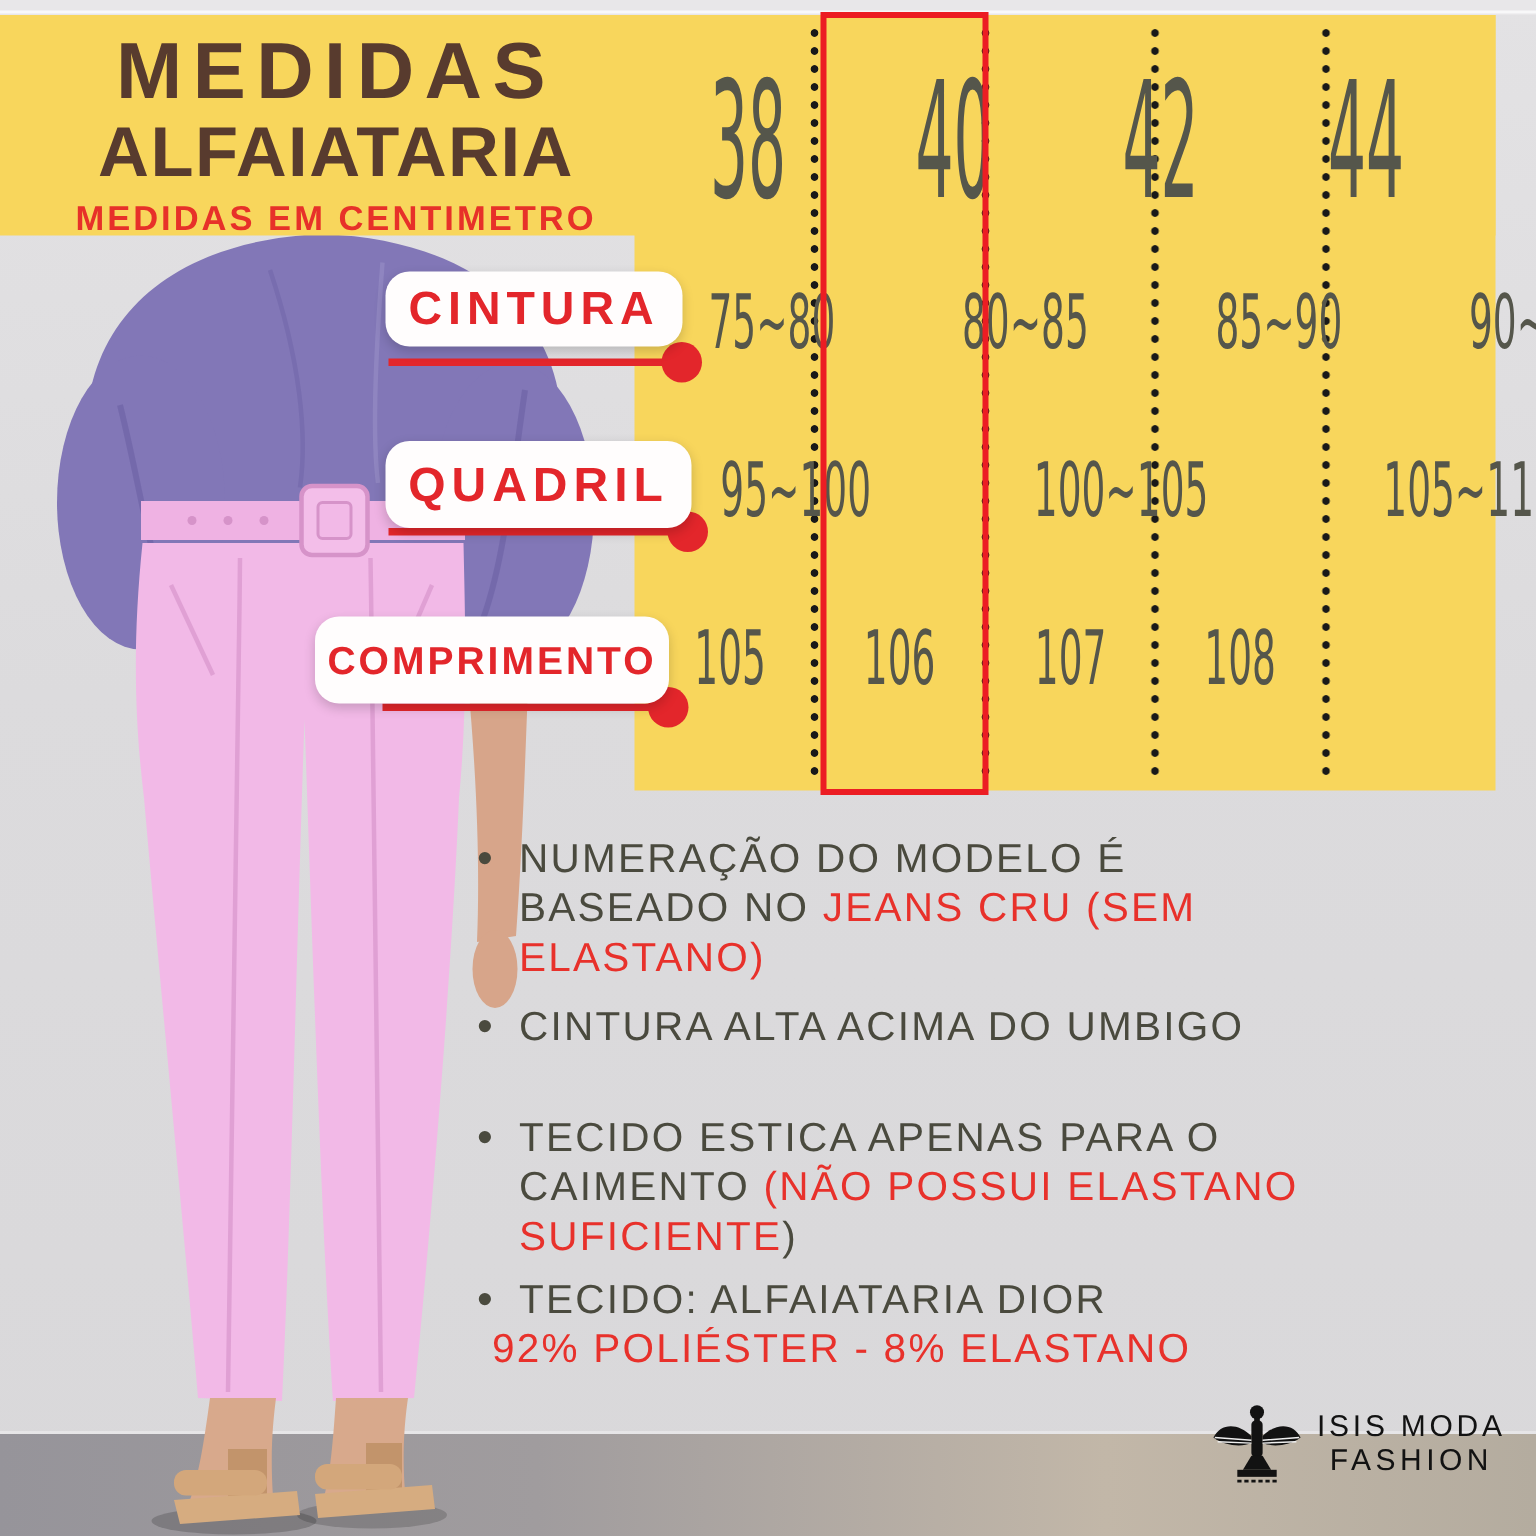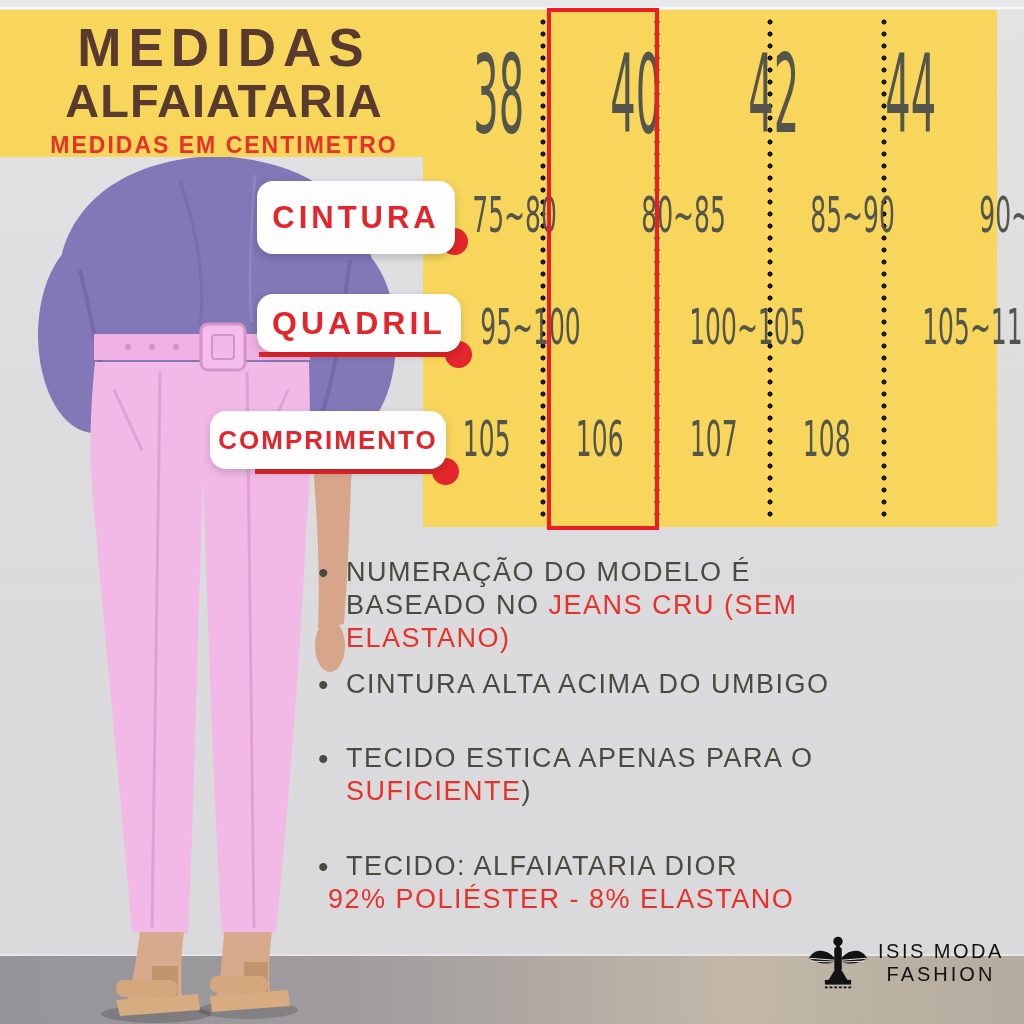--- a/index.html
+++ b/index.html
@@ -46,21 +46,21 @@
   #dots-1{left:540px;} #dots-2{left:654px;} #dots-3{left:767px;} #dots-4{left:881px;}
 
   
   .hl-box{position:absolute;left:547px;top:8px;width:104px;height:514px;
           border:4px solid #EC1D23;z-index:4;background:transparent;}
 
   
   .pill{position:absolute;background:#FFFDFD;border-radius:16px;z-index:6;
         box-shadow:0 3px 8px rgba(0,0,0,.18);display:flex;align-items:center;justify-content:center;}
   .pill span{color:#E3262B;font-weight:700;}
-  #pill-cintura{left:257px;top:181px;width:198px;height:73px;}
+  #pill-cintura{left:257px;top:181px;width:198px;height:50px;}
   #pill-cintura span{font-size:31px;letter-spacing:4px;}
   #pill-quadril{left:257px;top:294px;width:204px;height:58px;}
   #pill-quadril span{font-size:32px;letter-spacing:4px;}
   #pill-comprimento{left:210px;top:411px;width:236px;height:58px;}
   #pill-comprimento span{font-size:26px;letter-spacing:2px;}
 
   .redline{position:absolute;height:5px;background:#E3262B;z-index:5;}
   #line-cintura{left:259px;top:239px;width:196px;}
   #line-quadril{left:259px;top:352px;width:200px;}
   #line-comprimento{left:255px;top:469px;width:190px;}
@@ -245,20 +245,21 @@
   <div class="note" id="note-1">
       <span class="bullet">•</span>
       <div class="ntext">
         <div class="nline"><span class="seg-dark">CINTURA ALTA ACIMA DO UMBIGO</span></div>
       </div>
     </div>
   <div class="note" id="note-2">
       <span class="bullet">•</span>
       <div class="ntext">
         <div class="nline"><span class="seg-dark">TECIDO ESTICA APENAS PARA O</span></div>
+        <div class="nline"><span class="seg-dark">CAIMENTO </span><span class="seg-red">(NÃO POSSUI ELASTANO</span></div>
         <div class="nline"><span class="seg-red">SUFICIENTE</span><span class="seg-dark">)</span></div>
       </div>
     </div>
   <div class="note" id="note-3">
       <span class="bullet">•</span>
       <div class="ntext">
         <div class="nline"><span class="seg-dark">TECIDO: ALFAIATARIA DIOR</span></div>
         <div class="nline outdent"><span class="seg-red">92% POLIÉSTER - 8% ELASTANO</span></div>
       </div>
     </div>

